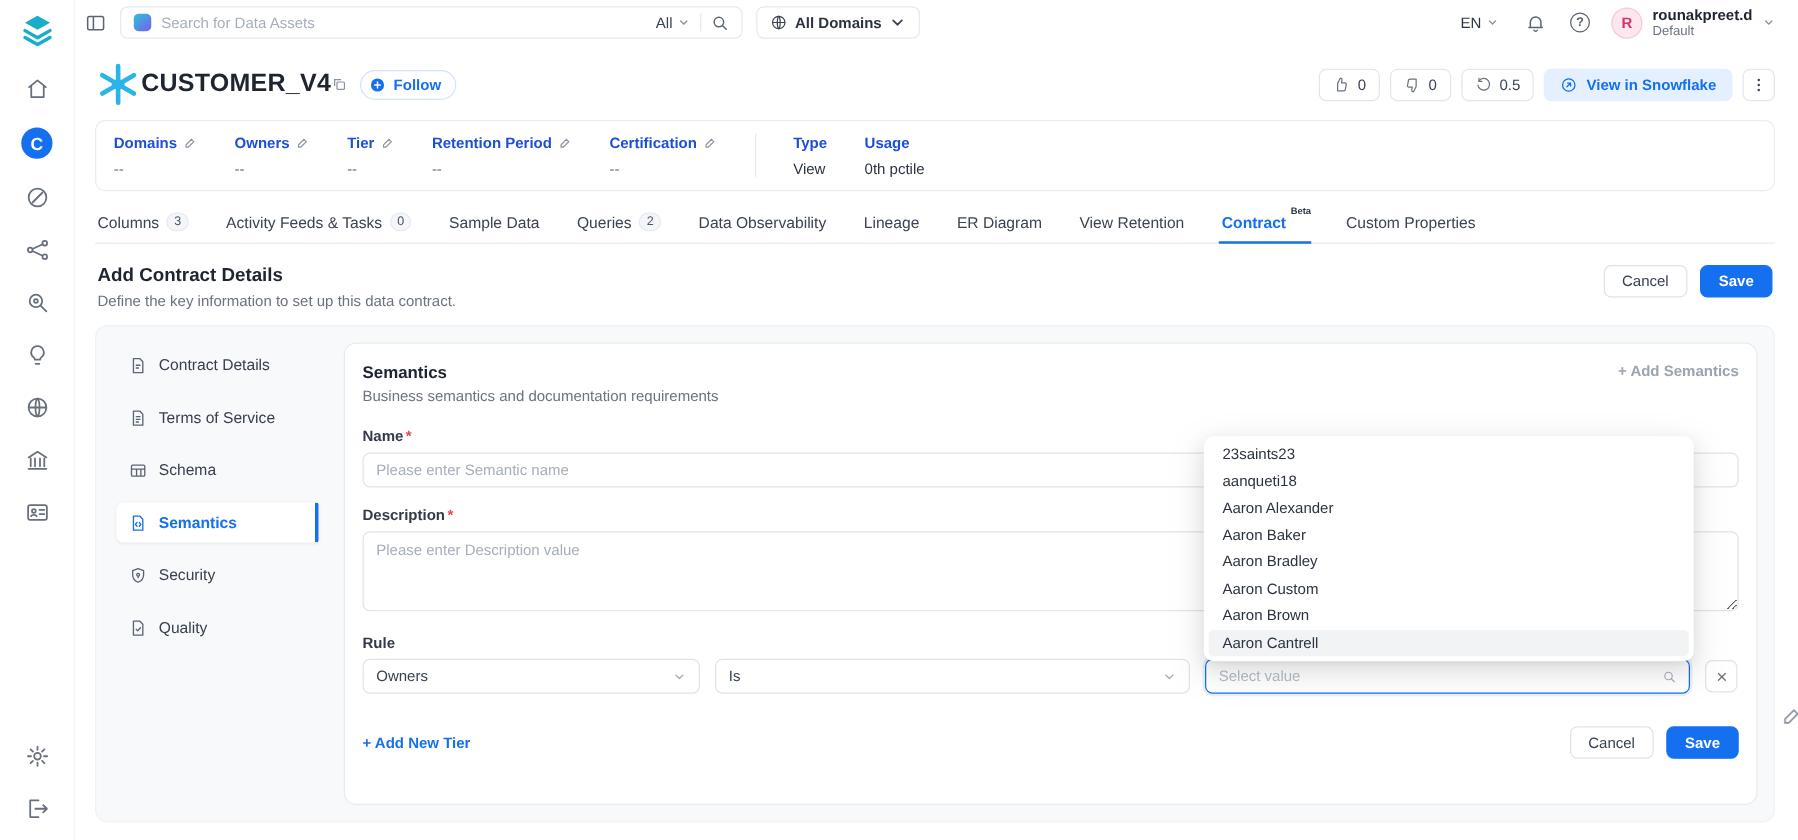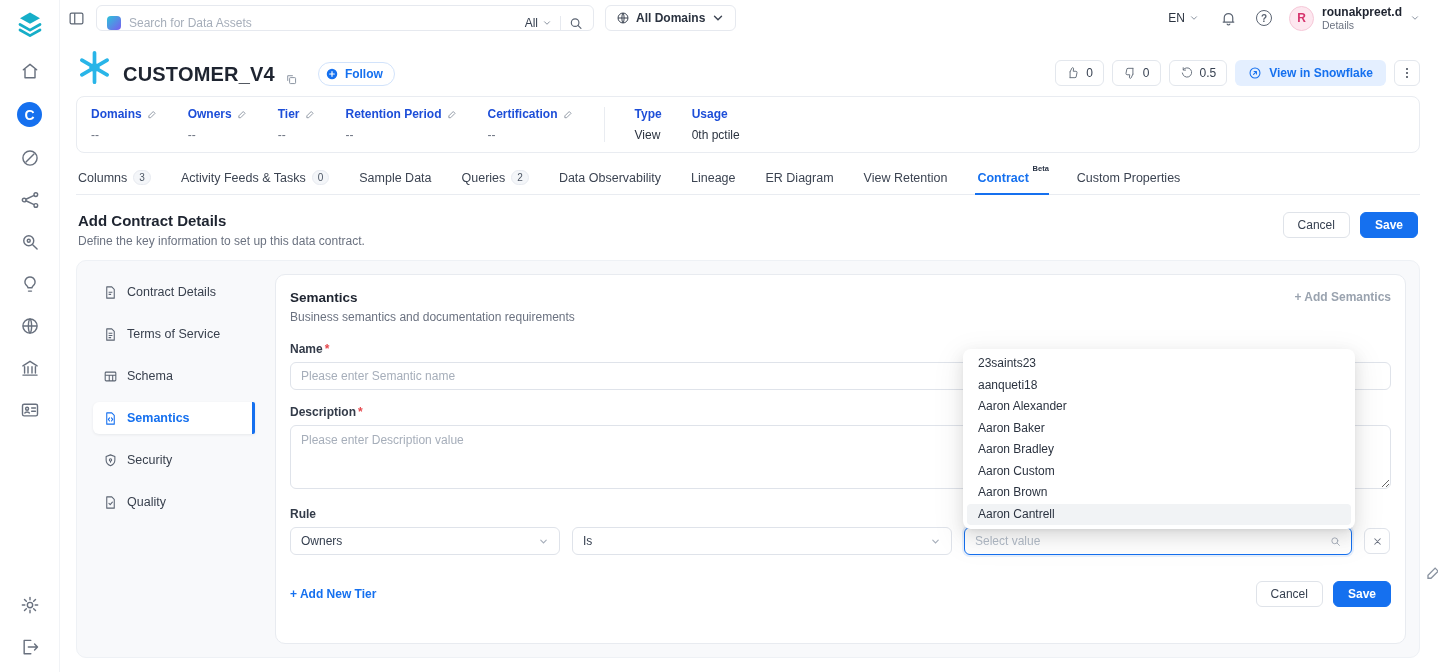--- a/index.html
+++ b/index.html
@@ -17,39 +17,39 @@
   .logo{width:30px;height:30px;margin-bottom:1px;cursor:pointer}
   .app-c{width:25px;height:25px;border-radius:50%;background:#1570ef;color:#fff;font-weight:700;font-size:14px;display:flex;align-items:center;justify-content:center;cursor:pointer}
   .railspacer{flex:1}
 
   .main{flex:1;display:flex;flex-direction:column;min-width:0}
 
   
   .topbar{height:36px;flex-shrink:0;display:flex;align-items:center;gap:11px;padding:0 18px 0 8px}
   .tico{color:#5b6472;display:flex;align-items:center;justify-content:center;cursor:pointer}
   .tico svg{width:17px;height:17px}
-  .search-box{width:498px;height:26px;border:1px solid #e6e9ef;border-radius:6px;background:#fff;display:flex;align-items:flex-end;gap:8px;padding:0 10px}
+  .search-box{width:498px;height:26px;border:1px solid #e6e9ef;border-radius:6px;background:#fff;display:flex;align-items:center;gap:8px;padding:0 10px}
   .ai-chip{width:14px;height:14px;border-radius:4px;background:linear-gradient(135deg,#2cc3d9,#7a5cf0);flex-shrink:0}
   .search-input{flex:1;border:none;background:transparent;font-size:12px;color:#374151;min-width:0}
   .search-input::placeholder{color:#a6aeba}
   .scope{display:flex;align-items:center;gap:4px;color:#374151;cursor:pointer}
   .scope svg,.chev{width:10px;height:10px;color:#8a93a0}
   .vdiv{width:1px;height:14px;background:#e6e9ef}
   .domains-btn{height:26px;border:1px solid #e6e9ef;border-radius:6px;background:#fff;display:flex;align-items:center;gap:6px;padding:0 10px;font-size:12px;font-weight:600;color:#2b3340}
   .domains-btn svg{width:14px;height:14px;color:#3c4452}
   .flex1{flex:1}
   .lang{display:flex;align-items:center;gap:4px;font-size:12px;color:#2b3340;cursor:pointer;margin-right:10px}
   .user-chip{display:flex;align-items:center;gap:8px;cursor:pointer;margin-left:6px}
   .avatar{width:25px;height:25px;border-radius:50%;background:#fde7ef;border:1px solid #f6c8d8;color:#d6336c;font-weight:700;font-size:12px;display:flex;align-items:center;justify-content:center}
   .uname{font-size:12px;color:#1f2430;font-weight:600;line-height:13px}
   .usub{font-size:10.5px;color:#6b7280;line-height:12px}
   .help-circle{width:16px;height:16px;border:1.5px solid #5b6472;border-radius:50%;color:#5b6472;font-size:10px;font-weight:700;display:flex;align-items:center;justify-content:center}
 
   
-  .entity-header{display:flex;align-items:flex-end;gap:10px;padding:13px 18px 10px 16px}
+  .entity-header{display:flex;align-items:center;padding:13px 18px 10px 16px}
   .snow{width:37px;height:37px}
   .entity-title{font-size:20px;font-weight:700;color:#1e2430;letter-spacing:.2px}
   .copy-ic{color:#8a93a0;cursor:pointer}
   .copy-ic svg{width:13px;height:13px}
   .follow-btn{height:24px;margin-left:10px;border:1px solid #d2e3fb;border-radius:13px;background:#fff;display:flex;align-items:center;gap:6px;padding:0 11px 0 6px;color:#1570ef;font-size:12px;font-weight:700}
   .follow-btn svg{width:14px;height:14px}
   .hactions{margin-left:auto;display:flex;align-items:center;gap:8px}
   .stat-pill{height:26px;border:1px solid #e3e7ed;border-radius:6px;background:#fff;display:flex;align-items:center;gap:6px;padding:0 10px;font-size:12px;color:#374151}
   .stat-pill svg{width:14px;height:14px;color:#6a7380}
   .view-src{height:26px;border:none;border-radius:6px;background:#e4efff;color:#1570ef;font-size:12px;font-weight:700;display:flex;align-items:center;gap:7px;padding:0 13px}
@@ -248,21 +248,21 @@
       <span class="tico" style="margin-right:8px">
           <svg viewBox="0 0 24 24" fill="none" stroke="currentColor" stroke-width="1.7" stroke-linecap="round">
             <path d="M6 17v-6a6 6 0 0 1 12 0v6M4.5 17h15M10.2 20a2 2 0 0 0 3.6 0"></path>
           </svg>
         </span>
       <span class="help-circle">?</span>
       <div class="user-chip">
         <span class="avatar">R</span>
         <span>
           <div class="uname">rounakpreet.d</div>
-          <div class="usub">Details</div>
+          <div class="usub">Default</div>
         </span>
         <svg class="chev" viewBox="0 0 24 24" fill="none" stroke="currentColor" stroke-width="2.4" stroke-linecap="round">
             <path d="M6 9l6 6 6-6"></path>
           </svg>
       </div>
     </div>
 
     <div class="entity-header">
       <svg class="snow" viewBox="0 0 24 24" fill="none">
           <g stroke="#29b5e8" stroke-width="2.4" stroke-linecap="round">

